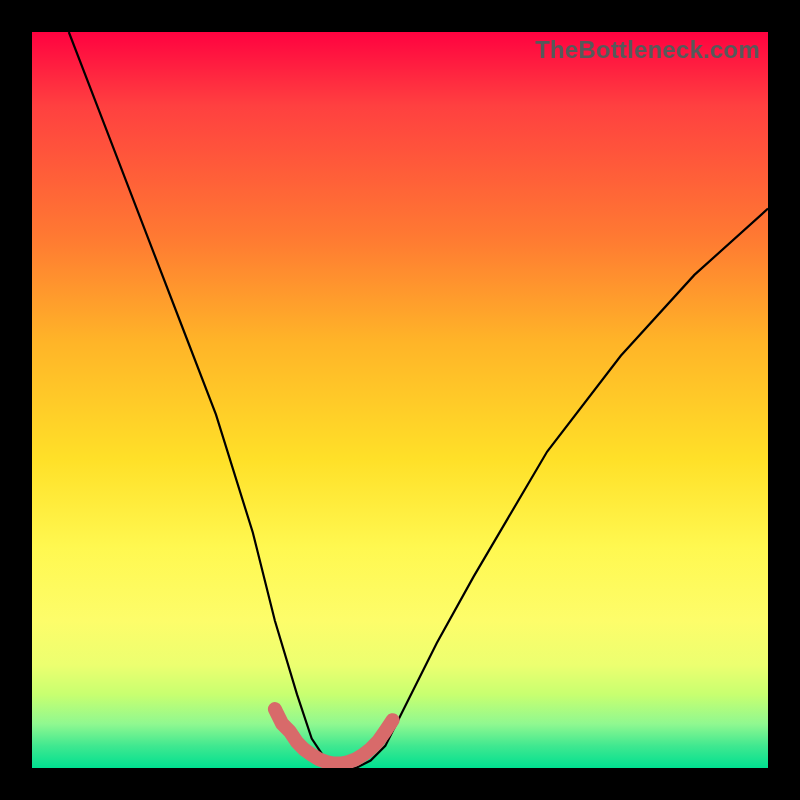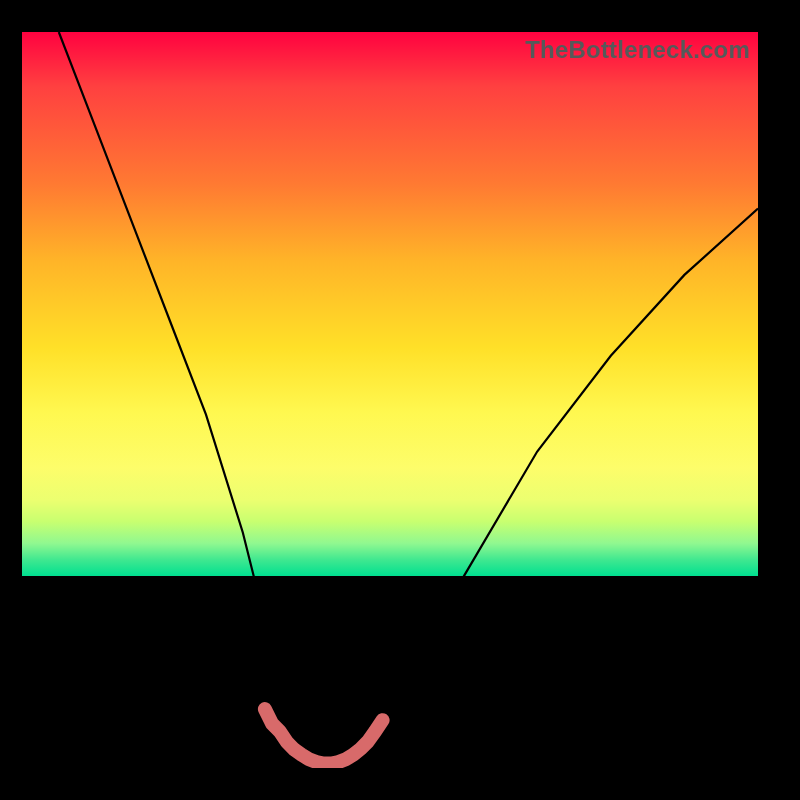--- a/index.html
+++ b/index.html
@@ -5,24 +5,24 @@
   * { margin: 0; padding: 0; box-sizing: border-box; }
   html, body { width: 800px; height: 800px; overflow: hidden; background: #000; }
   .frame {
     position: relative;
     width: 800px;
     height: 800px;
     background: #000;
   }
   .plot {
     position: absolute;
-    left: 22px;
+    left: 32px;
     top: 32px;
     width: 736px;
-    height: 544px;
+    height: 736px;
     background: linear-gradient(to bottom,
       #ff0240 0%,
       #ff4040 10%,
       #ff7a32 28%,
       #ffb428 42%,
       #ffe028 58%,
       #fff850 70%,
       #fdfd6a 80%,
       #ecff70 86%,
       #c8ff70 90%,

